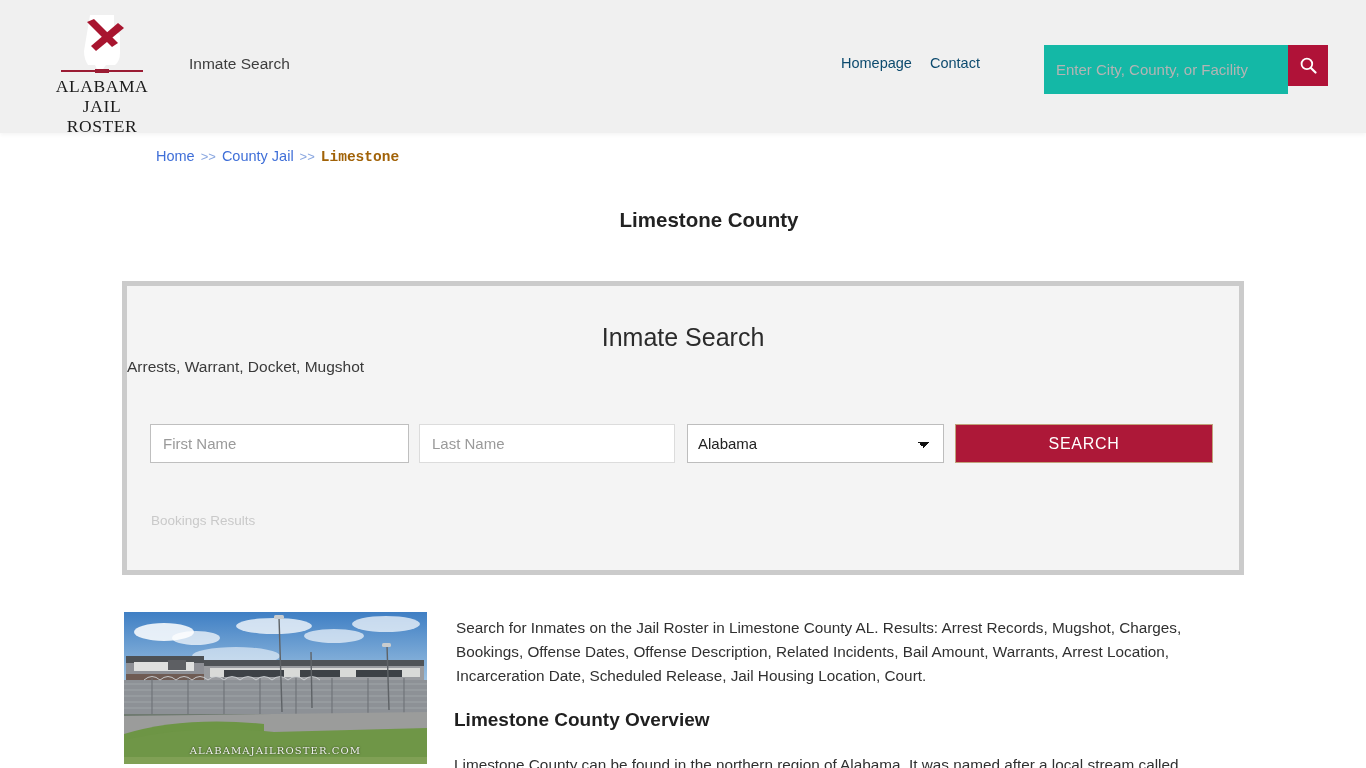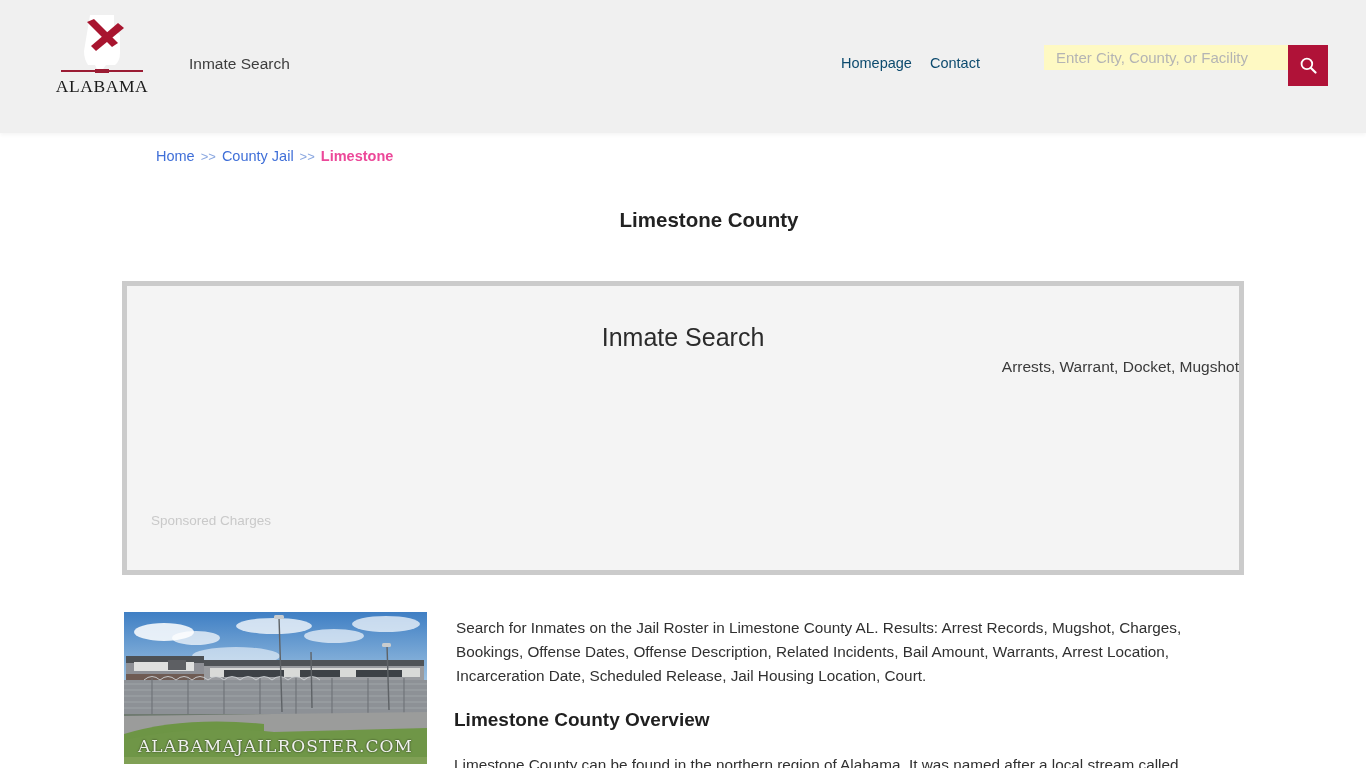--- a/index.html
+++ b/index.html
@@ -98,23 +98,23 @@
   .header-search {
     position: absolute;
     left: 1044px;
     top: 45px;
     width: 284px;
     height: 41px;
     display: flex;
   }
   .header-search-input {
     flex: 1 1 auto;
-    height: 25px;
+    height: 49px;
     border: none;
-    background: #fef9c3;
+    background: #14b8a6;
     padding: 0 12px;
     font-size: 15px;
     font-family: "Liberation Sans", sans-serif;
     color: #444;
     outline: none;
   }
   .header-search-input::placeholder { color: #b4b4b4; }
   .header-search-btn {
     width: 40px;
     height: 41px;
@@ -138,22 +138,23 @@
   .breadcrumb a {
     color: #3f6fd8;
     text-decoration: none;
   }
   .breadcrumb .sep {
     color: #8aa7e0;
     margin: 0 6px;
     font-size: 13px;
   }
   .breadcrumb .current {
-    color: #ec4899;
+    color: #a16207;
     font-weight: bold;
+    font-family: Liberation Mono, monospace;
   }
 
   
   .page-title {
     position: absolute;
     left: 0;
     top: 200px;
     width: 1366px;
     text-align: center;
     font-size: 20.5px;
@@ -176,21 +177,21 @@
   .panel-heading {
     margin: 0;
     padding-top: 37px;
     text-align: center;
     font-size: 25px;
     font-weight: 400;
     color: #2b2b2b;
   }
   .panel-sub {
     margin: 6px 0 0 0;
-    text-align: right;
+    text-align: left;
     font-size: 15.5px;
     color: #3a3a3a;
   }
   .search-form {
     position: absolute;
     left: 23px;
     top: 138px;
     width: 1066px;
     display: flex;
     gap: 0;
@@ -273,21 +274,21 @@
     background: #6f7a70;
   }
   .photo-svg { display: block; width: 303px; height: 152px; }
   .photo-watermark {
     position: absolute;
     left: 0;
     bottom: 8px;
     width: 303px;
     text-align: center;
     font-family: "DejaVu Serif", serif;
-    font-size: 17px;
+    font-size: 10px;
     letter-spacing: 1.1px;
     color: rgba(255,255,255,0.92);
     text-shadow: 0 0 2px rgba(0,0,0,0.75);
     white-space: nowrap;
   }
   .text-col {
     position: absolute;
     left: 454px;
     top: 2px;
     width: 760px;
@@ -319,20 +320,21 @@
 
     <div class="logo-block">
       <svg class="logo-mark" viewBox="0 0 56 56">
         <path d="M16 2 h24 v14 l6 6 v18 q0 8 -5 12 h-9 l-3 4 h-6 l-2 -4 h-7 q-4 -6 -4 -14 z" fill="#ffffff"></path>
         <path d="M13 9 L20 6 L44 30 L38 34 Z" fill="#a8152f"></path>
         <path d="M44 10 L50 15 L22 38 L17 33 Z" fill="#a8152f"></path>
       </svg>
       <div class="logo-rule"></div>
       <div class="logo-text">
         <span class="l1">ALABAMA</span>
+        <span class="l2">JAIL ROSTER</span>
       </div>
     </div>
 
     <div class="nav-primary">
       <a href="#">Inmate Search</a>
     </div>
 
     <nav class="nav-right">
       <a href="#">Homepage</a><a href="#">Contact</a>
     </nav>
@@ -353,22 +355,30 @@
 <div class="breadcrumb">
   <a href="#">Home</a><span class="sep">&gt;&gt;</span><a href="#">County Jail</a><span class="sep">&gt;&gt;</span><span class="current">Limestone</span>
 </div>
 
 <h1 class="page-title">Limestone County</h1>
 
 <section class="search-panel">
   <h2 class="panel-heading">Inmate Search</h2>
   <p class="panel-sub">Arrests, Warrant, Docket, Mugshot</p>
 
-
-  <div class="sponsored">Sponsored Charges</div>
+  <form class="search-form">
+    <input class="field field-first" type="text" placeholder="First Name" style="">
+    <input class="field field-last" type="text" placeholder="Last Name" style="">
+    <select class="field-state">
+      <option>Alabama</option>
+    </select>
+    <button class="btn-search" type="submit">SEARCH</button>
+  </form>
+
+  <div class="sponsored">Bookings Results</div>
 </section>
 
 <div class="content">
 
   <figure class="facility-photo" style="margin:0;">
     <svg class="photo-svg" viewBox="0 0 303 152" preserveAspectRatio="none">
       <defs>
         <linearGradient id="sky" x1="0" y1="0" x2="0" y2="1">
           <stop offset="0%" stop-color="#3f7fc4"></stop>
           <stop offset="100%" stop-color="#a8c9e4"></stop>

